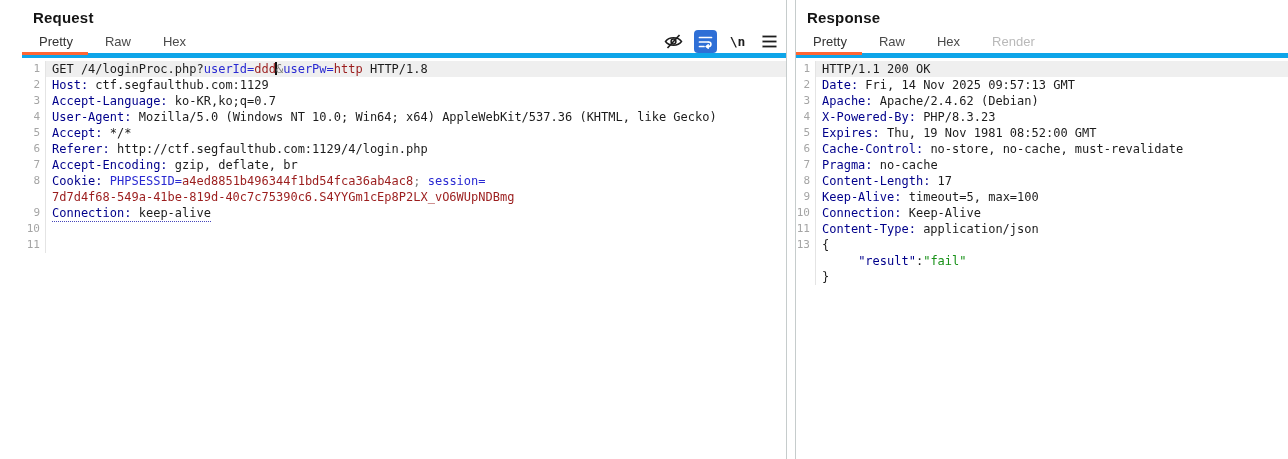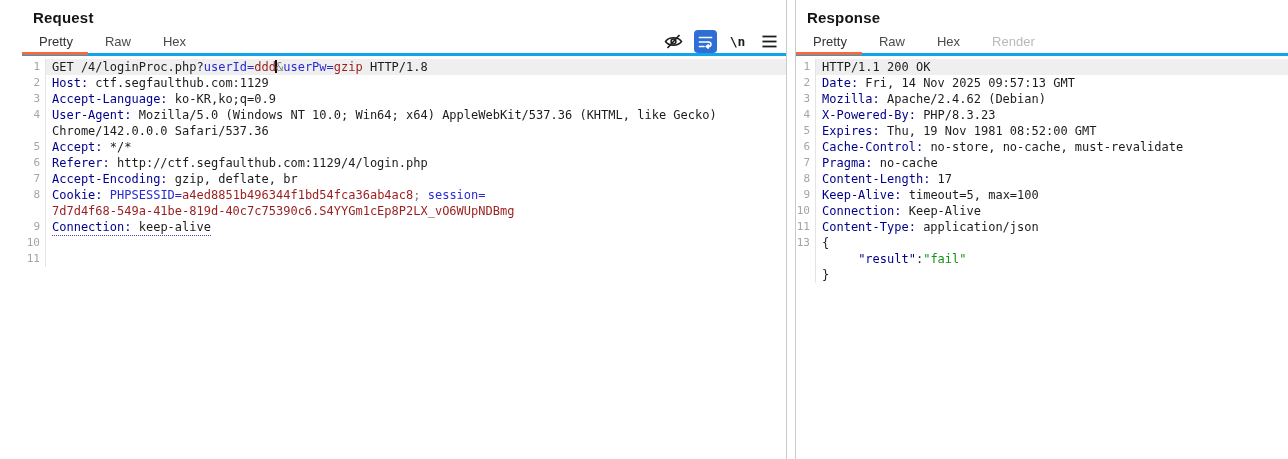--- a/index.html
+++ b/index.html
@@ -3,21 +3,21 @@
 <meta charset="utf-8">
 <style>
   html,body{margin:0;padding:0;background:#fff;}
   #app{position:relative;width:1288px;height:459px;background:#7f1d1d;overflow:hidden;
        font-family:"Liberation Sans",sans-serif;display:flex;margin-left:22px;}
   .panel{display:flex;flex-direction:column;height:100%;background:#fff;min-width:0;}
   .panel.request{width:764px;flex:0 0 764px;}
   .panel.response{flex:1 1 auto;}
   .v-divider{flex:0 0 8px;background:#fff;border-left:1px solid #c6cccc;border-right:1px solid #c6cccc;}
   .panel-title{font-size:15px;font-weight:bold;color:#141414;padding:9px 0 5px 11px;letter-spacing:.2px;}
-  .tabbar{position:relative;display:flex;align-items:stretch;height:22px;border-bottom:3px solid #0ea5e9;}
+  .tabbar{position:relative;display:flex;align-items:stretch;height:22px;border-bottom:5px solid #0ea5e9;}
   .tab{position:relative;display:flex;align-items:center;padding:0 15px 2px 17px;font-size:13px;
        color:#4a4a4a;cursor:default;}
   .tab.active{color:#333;}
   .tab.active::after{content:"";position:absolute;left:0;right:0;bottom:-2px;height:3px;background:var(--accent,#ff6633);}
   .tab.disabled{color:#b9b9b9;}
   .toolbar{margin-left:auto;display:flex;align-items:center;gap:9px;padding-right:5px;padding-bottom:2px;}
   .tbtn{width:23px;height:23px;display:flex;align-items:center;justify-content:center;}
   .tbtn.blue{background:var(--wrapblue,#2e6fd6);border-radius:4px;}
   .nl-label{font-family:"DejaVu Sans Mono",monospace;font-size:13px;font-weight:bold;color:#1c1c1c;}
   .editor{flex:1;padding-top:3px;overflow:hidden;}
@@ -77,37 +77,33 @@
             <path d="M2.5 4.5 h14"></path>
               <path d="M2.5 9.5 h14"></path>
               <path d="M2.5 14.5 h14"></path>
           </svg>
         </div>
       </div>
     </div>
     <div class="editor">
         <div class="row hl">
           <div class="ln">1</div>
-          <div class="code"><span class="seg-p">GET /4/loginProc.php?</span><span class="seg-n">userId=</span><span class="seg-v">ddd</span><span class="caret"></span><span class="seg-d">&amp;</span><span class="seg-n">userPw=</span><span class="seg-v">gzip</span><span class="seg-p"> HTTP/1.8</span></div>
+          <div class="code"><span class="seg-p">GET /4/loginProc.php?</span><span class="seg-n">userId=</span><span class="seg-v">ddd</span><span class="caret"></span><span class="seg-d">&amp;</span><span class="seg-n">userPw=</span><span class="seg-v">http</span><span class="seg-p"> HTTP/1.8</span></div>
         </div>
         <div class="row">
           <div class="ln">2</div>
           <div class="code"><span class="seg-h">Host:</span><span class="seg-p"> ctf.segfaulthub.com:1129</span></div>
         </div>
         <div class="row">
           <div class="ln">3</div>
-          <div class="code"><span class="seg-h">Accept-Language:</span><span class="seg-p"> ko-KR,ko;q=0.9</span></div>
+          <div class="code"><span class="seg-h">Accept-Language:</span><span class="seg-p"> ko-KR,ko;q=0.7</span></div>
         </div>
         <div class="row">
           <div class="ln">4</div>
           <div class="code"><span class="seg-h">User-Agent:</span><span class="seg-p"> Mozilla/5.0 (Windows NT 10.0; Win64; x64) AppleWebKit/537.36 (KHTML, like Gecko)</span></div>
-        </div>
-        <div class="row">
-          <div class="ln"></div>
-          <div class="code"><span class="seg-p">Chrome/142.0.0.0 Safari/537.36</span></div>
         </div>
         <div class="row">
           <div class="ln">5</div>
           <div class="code"><span class="seg-h">Accept:</span><span class="seg-p"> */*</span></div>
         </div>
         <div class="row">
           <div class="ln">6</div>
           <div class="code"><span class="seg-h">Referer:</span><span class="seg-p"> http://ctf.segfaulthub.com:1129/4/login.php</span></div>
         </div>
         <div class="row">
@@ -153,21 +149,21 @@
         <div class="row hl">
           <div class="ln">1</div>
           <div class="code"><span class="seg-p">HTTP/1.1 200 OK</span></div>
         </div>
         <div class="row">
           <div class="ln">2</div>
           <div class="code"><span class="seg-h">Date:</span><span class="seg-p"> Fri, 14 Nov 2025 09:57:13 GMT</span></div>
         </div>
         <div class="row">
           <div class="ln">3</div>
-          <div class="code"><span class="seg-h">Mozilla:</span><span class="seg-p"> Apache/2.4.62 (Debian)</span></div>
+          <div class="code"><span class="seg-h">Apache:</span><span class="seg-p"> Apache/2.4.62 (Debian)</span></div>
         </div>
         <div class="row">
           <div class="ln">4</div>
           <div class="code"><span class="seg-h">X-Powered-By:</span><span class="seg-p"> PHP/8.3.23</span></div>
         </div>
         <div class="row">
           <div class="ln">5</div>
           <div class="code"><span class="seg-h">Expires:</span><span class="seg-p"> Thu, 19 Nov 1981 08:52:00 GMT</span></div>
         </div>
         <div class="row">

